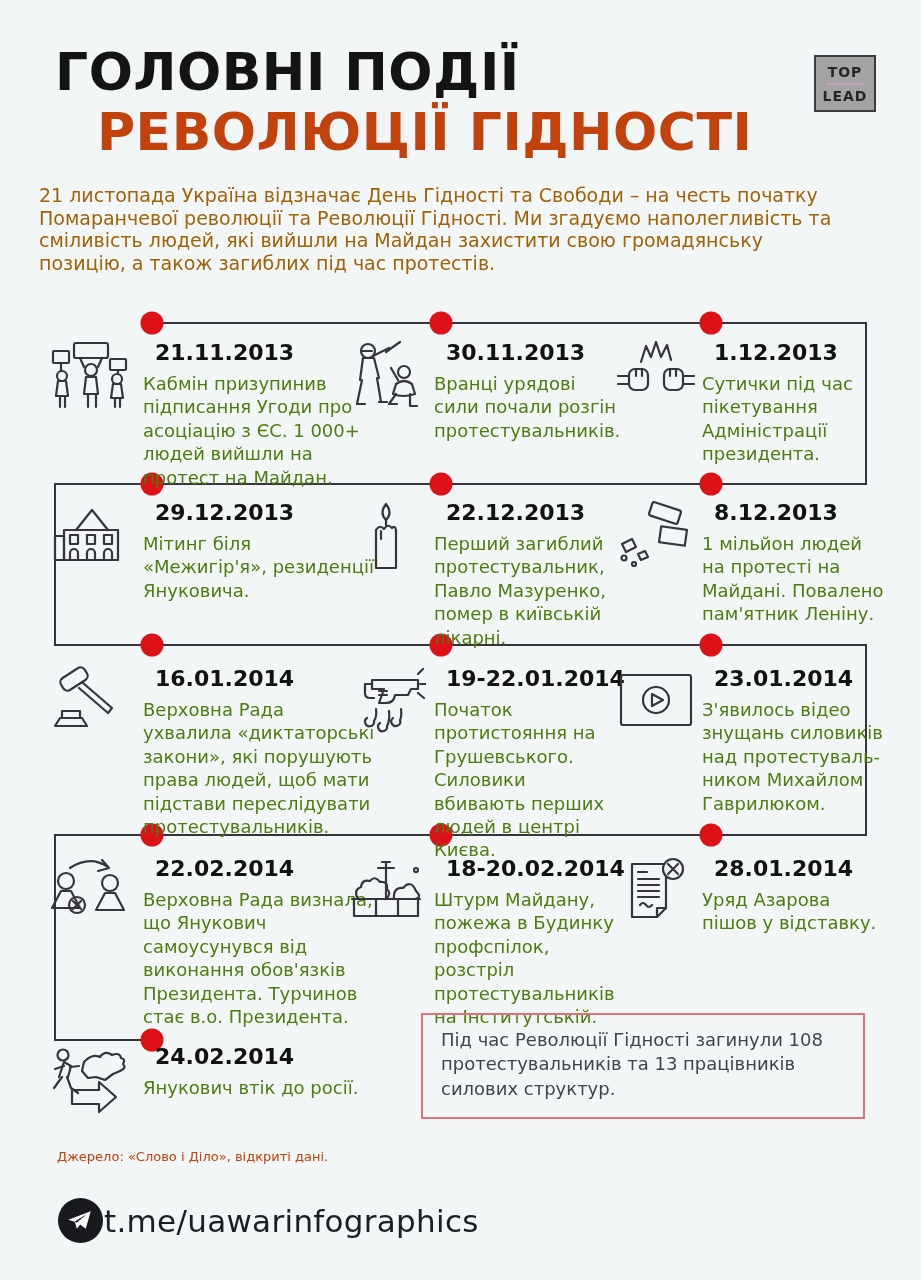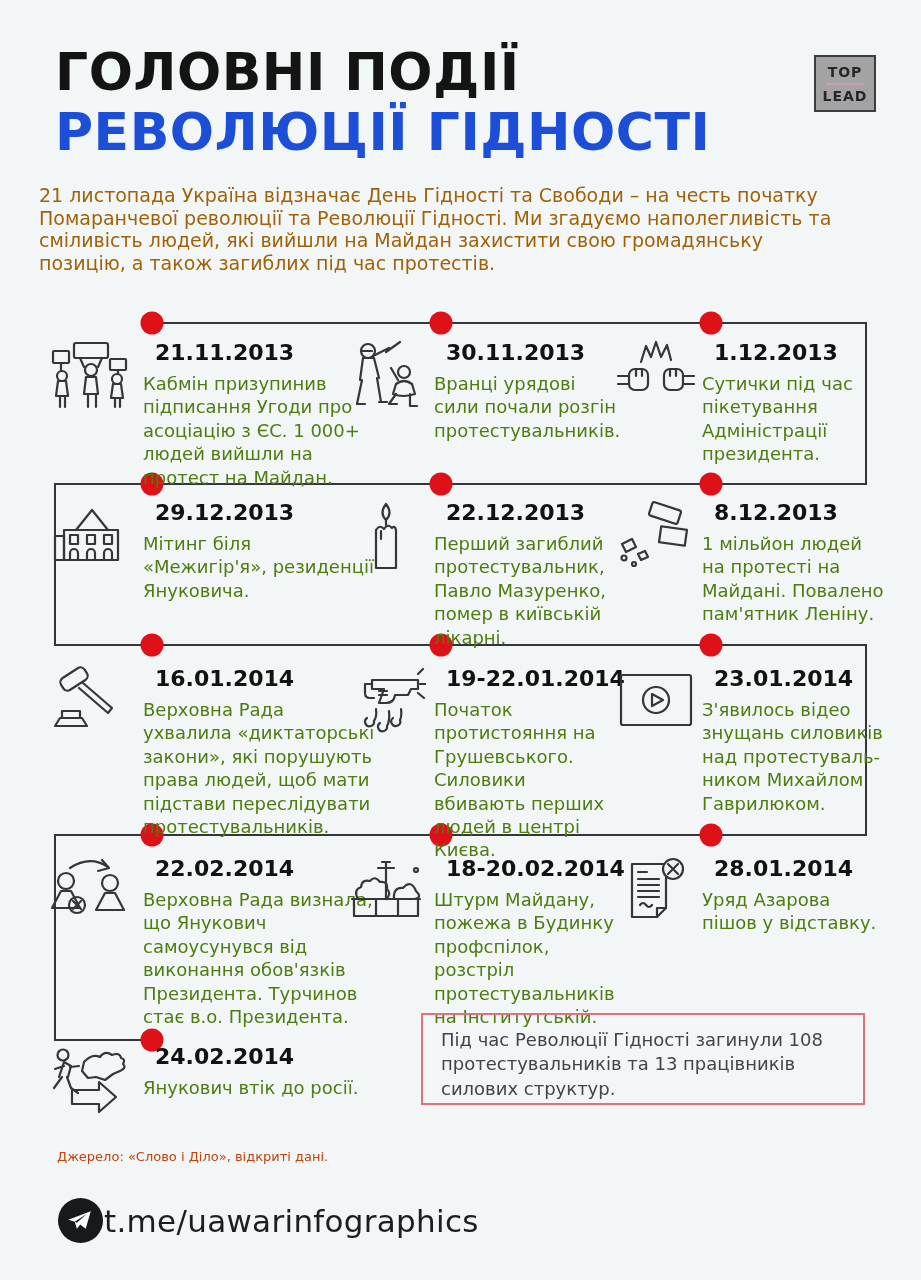--- a/index.html
+++ b/index.html
@@ -3,40 +3,40 @@
 <meta charset="utf-8">
 <style>
   html,body{margin:0;padding:0;}
   .page{
     position:relative; width:921px; height:1280px;
     background:#f2f6f7; overflow:hidden;
     font-family:"DejaVu Sans","Liberation Sans",sans-serif;
   }
   
   .title{position:absolute;left:55px;top:42px;font-weight:bold;font-size:52px;line-height:60px;letter-spacing:.5px;color:#141414;white-space:nowrap;}
-  .title .red{color:#1d4ed8;}
+  .title .red{color:#c2410c;margin-left:42px;}
   .logo{position:absolute;left:814px;top:55px;width:58px;height:53px;border:2px solid #3c3c42;background:#a3a3a3;
         display:flex;flex-direction:column;align-items:center;justify-content:center;gap:3px;}
   .logo .t{font-size:14px;font-weight:bold;letter-spacing:1px;color:#26262b;}
   .logo .bar{width:38px;height:2px;background:#c8a1b6;}
   .intro{position:absolute;left:39px;top:184px;width:815px;font-size:19px;line-height:1.19;color:#a16207;}
   
   .tl-svg{position:absolute;left:0;top:0;width:921px;height:1280px;pointer-events:none;}
   
   .event{position:absolute;}
   .event .ico{position:absolute;left:0;top:-2px;width:84px;height:84px;}
   .event .ico svg{width:80px;height:80px;stroke:#35353b;stroke-width:2.2;fill:none;stroke-linecap:round;stroke-linejoin:round;}
   .event .body{position:absolute;top:0;}
   .event .date{font-size:22px;font-weight:bold;color:#121212;margin-bottom:7px;white-space:nowrap;margin-left:12px;}
   .event .desc{font-size:18px;line-height:1.3;color:#4d7c0f;}
   .col1{left:50px;} .col1 .body{left:93px;width:232px;}
   .col2{left:346px;} .col2 .body{left:88px;width:186px;}
   .col3{left:616px;} .col3 .body{left:86px;width:182px;}
   
-  .summary{position:absolute;left:421px;top:1013px;width:444px;height:92px;box-sizing:border-box;
+  .summary{position:absolute;left:421px;top:1013px;width:444px;height:106px;box-sizing:border-box;
            border:2px solid #e0717a;padding:13px 18px;font-size:18px;line-height:1.35;color:#43434b;}
   .source{position:absolute;left:57px;top:1149px;font-size:13px;color:#c2410c;}
   .footer{position:absolute;left:57px;top:1197px;display:flex;align-items:center;}
   .tg-ico svg{display:block;width:47px;height:47px;}
   .tg-link{font-size:31px;color:#1c1e24;letter-spacing:.3px;}
 </style>
 </head>
 <body>
 
 <div class="page">

